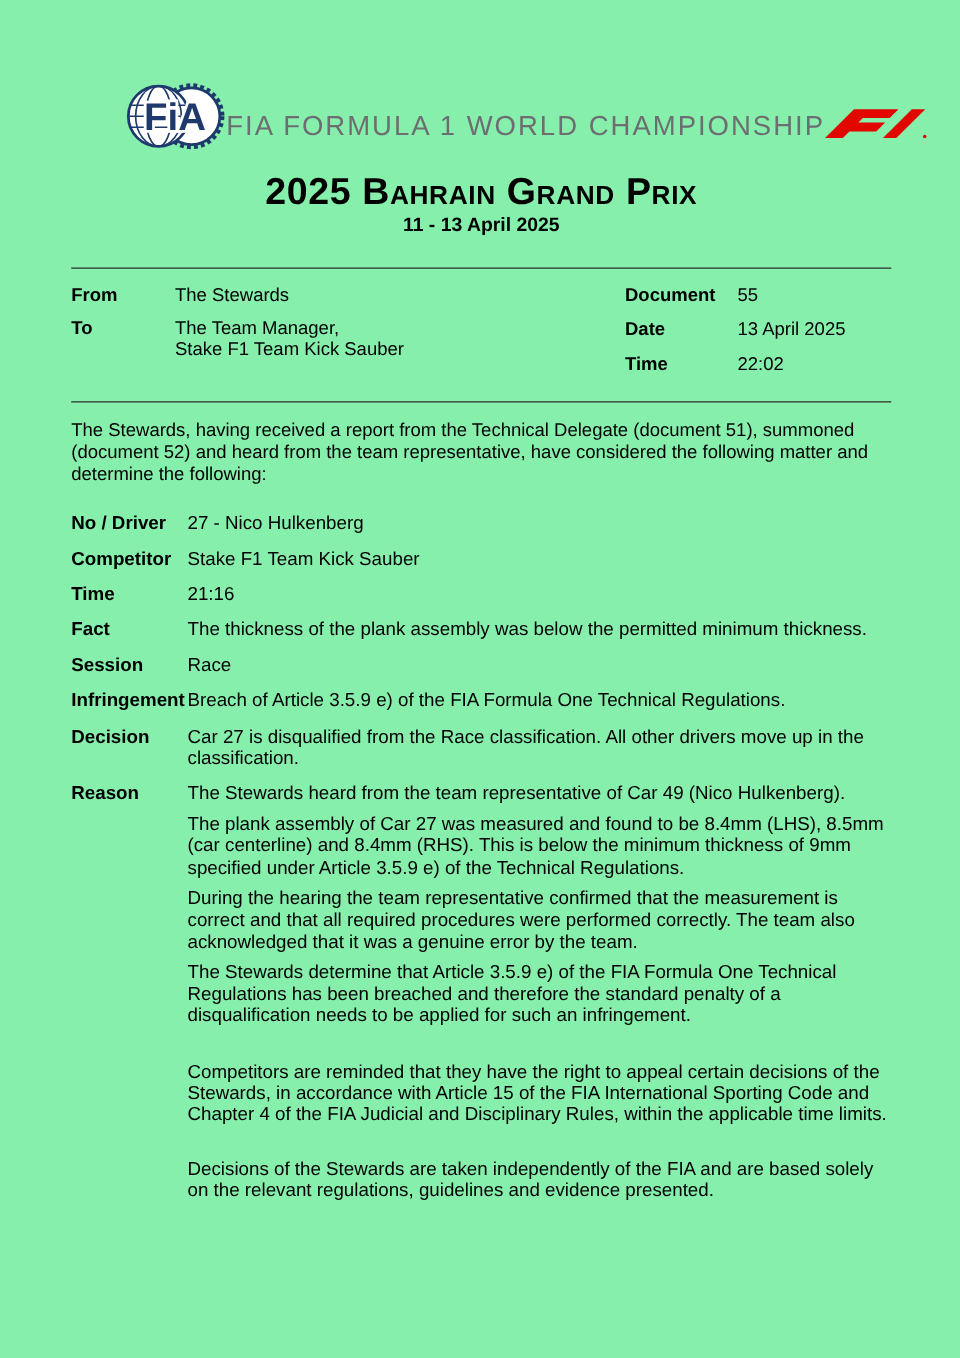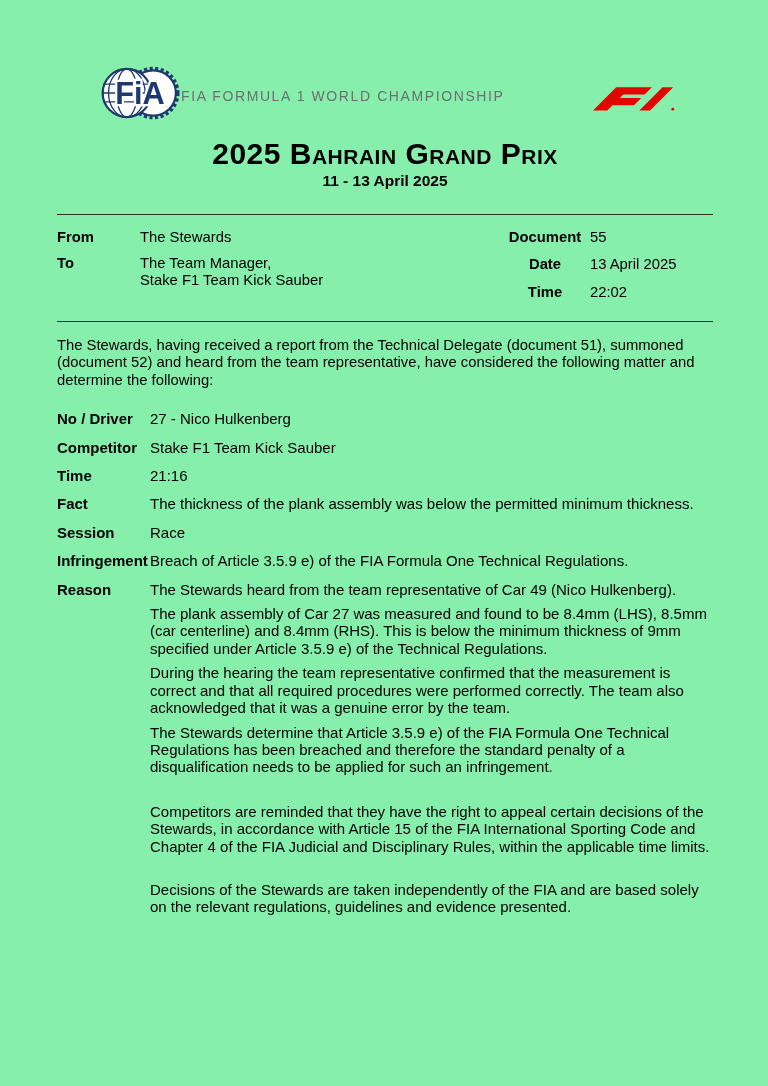--- a/index.html
+++ b/index.html
@@ -16,23 +16,23 @@
   
   .header-row {
     display: flex;
     align-items: flex-start;
     padding-left: 42px;
     padding-right: 38px;
   }
   .fia-logo { width: 82px; height: 62px; flex-shrink: 0; }
   .championship {
     flex: 1;
-    text-align: left;
+    text-align: center;
     color: #6d6e71;
-    font-size: 14px;
+    font-size: 22px;
     letter-spacing: 1.6px;
     margin-top: 26px;
     white-space: nowrap;
     font-weight: 400;
   }
   .f1-logo { width: 82px; height: 40px; flex-shrink: 0; margin-top: 16px; }
   
   .title-block { text-align: center; margin-top: 14px; }
   .event-title {
     font-size: 30px;
@@ -51,21 +51,21 @@
   .rule-top { margin-top: 24px; }
   .rule-bottom { margin-top: 10px; }
   
   .meta-table {
     display: flex;
     margin-top: 14px;
     font-size: 14.8px;
     line-height: 17px;
   }
   .meta-col-left { width: 443px; flex-shrink: 0; }
-  .meta-col-right { flex: 1; text-align: center; }
+  .meta-col-right { flex: 1; }
   .meta-row { display: flex; margin-bottom: 9px; }
   .meta-col-right .meta-row { margin-bottom: 10.5px; }
   .meta-label { font-weight: bold; flex-shrink: 0; }
   .meta-col-left .meta-label { width: 83px; }
   .meta-col-right .meta-label { width: 90px; }
   .meta-value { white-space: pre-line; }
   
   .intro {
     margin-top: 15px;
     font-size: 14.8px;
@@ -183,20 +183,24 @@
     </div>
     <div class="field-row">
       <span class="field-label">Session</span>
       <span class="field-value">Race</span>
     </div>
     <div class="field-row">
       <span class="field-label">Infringement</span>
       <span class="field-value">Breach of Article 3.5.9 e) of the FIA Formula One Technical Regulations.</span>
     </div>
     <div class="field-row">
+      <span class="field-label">Decision</span>
+      <span class="field-value">Car 27 is disqualified from the Race classification. All other drivers move up in the classification.</span>
+    </div>
+    <div class="field-row">
       <span class="field-label">Reason</span>
       <span class="field-value reason-paragraphs">
         <p class="para">The Stewards heard from the team representative of Car 49 (Nico Hulkenberg).</p>
         <p class="para">The plank assembly of Car 27 was measured and found to be 8.4mm (LHS), 8.5mm (car centerline) and 8.4mm (RHS). This is below the minimum thickness of 9mm specified under Article 3.5.9 e) of the Technical Regulations.</p>
         <p class="para">During the hearing the team representative confirmed that the measurement is correct and that all required procedures were performed correctly. The team also acknowledged that it was a genuine error by the team.</p>
         <p class="para">The Stewards determine that Article 3.5.9 e) of the FIA Formula One Technical Regulations has been breached and therefore the standard penalty of a disqualification needs to be applied for such an infringement.</p>
         <p class="para para-appeal">Competitors are reminded that they have the right to appeal certain decisions of the Stewards, in accordance with Article 15 of the FIA International Sporting Code and Chapter 4 of the FIA Judicial and Disciplinary Rules, within the applicable time limits.</p>
         <p class="para para-independent">Decisions of the Stewards are taken independently of the FIA and are based solely on the relevant regulations, guidelines and evidence presented.</p>
       </span>
     </div>

